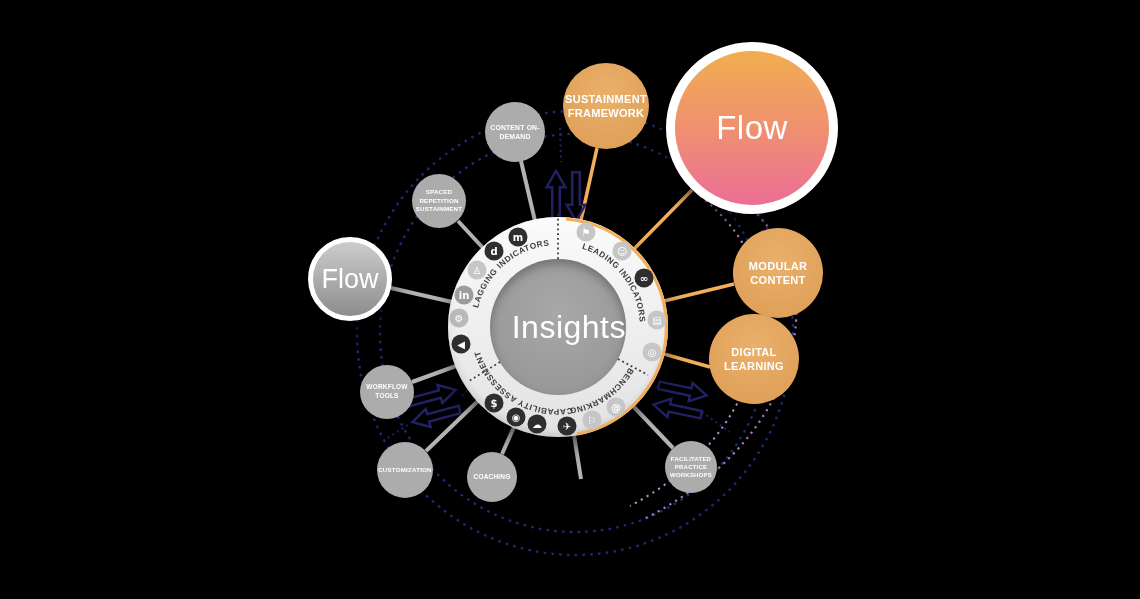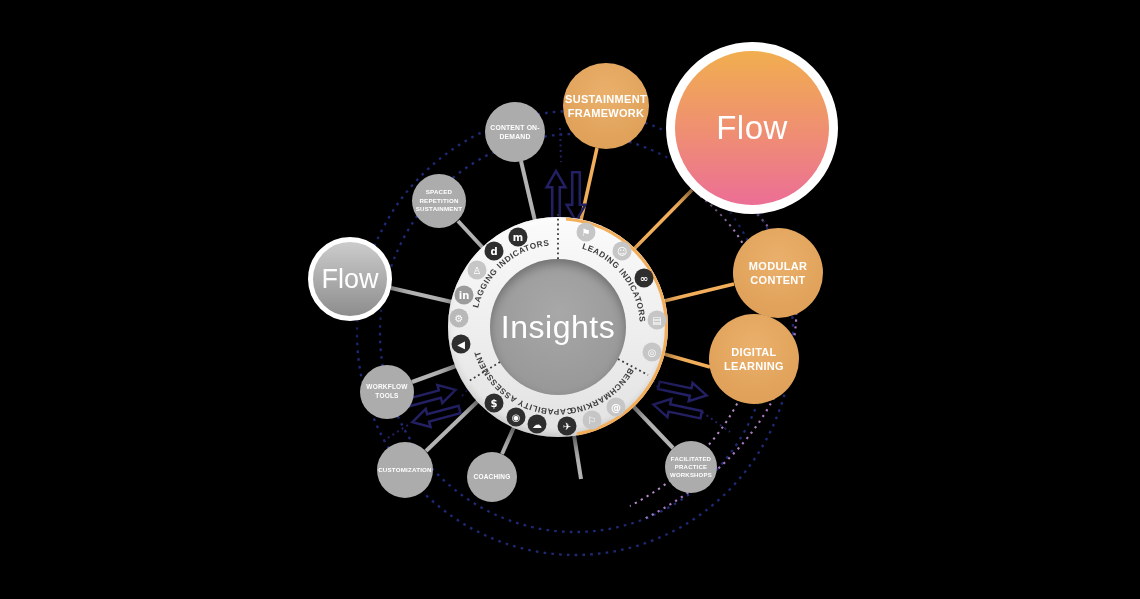--- a/index.html
+++ b/index.html
@@ -14,21 +14,21 @@
   .node span{display:block;padding:0 5px;}
 
   
   .insights-ring{position:absolute;left:448px;top:217px;width:220px;height:220px;border-radius:50%;
         background:linear-gradient(180deg,#fbfbfb 0%,#ececec 60%,#e2e2e2 100%);
         box-shadow:0 9px 20px rgba(0,0,0,.6), inset 0 -3px 7px rgba(0,0,0,.14), inset 0 3px 6px rgba(255,255,255,.95);
         z-index:2;display:flex;align-items:center;justify-content:center;}
   .insights-inner{width:136px;height:136px;border-radius:50%;
         background:radial-gradient(circle at 50% 40%,#a8a8a8 0%,#989898 75%);
         box-shadow:inset 0 5px 10px rgba(0,0,0,.28);
-        display:flex;align-items:center;justify-content:center;color:#fff;
+        display:flex;align-items:center;justify-content:flex-end;color:#fff;
         font-size:32px;font-weight:300;letter-spacing:.5px;}
 
   
   .primary{border:8px solid #fff;box-shadow:0 10px 22px rgba(0,0,0,.65);}
   .n-learn{left:666px;top:42px;width:172px;height:172px;border-width:9px;
         background:linear-gradient(180deg,#F1AE4F 0%,#EF8D74 55%,#EC6E96 100%);
         font-size:33px;font-weight:400;letter-spacing:.5px;}
   .n-flow{left:308px;top:237px;width:84px;height:84px;border-width:5px;
         background:linear-gradient(180deg,#CCCCCC 0%,#8D8D8D 100%);font-size:27px;}
   .n-live{left:550px;top:480px;width:72px;height:72px;border-width:4px;

